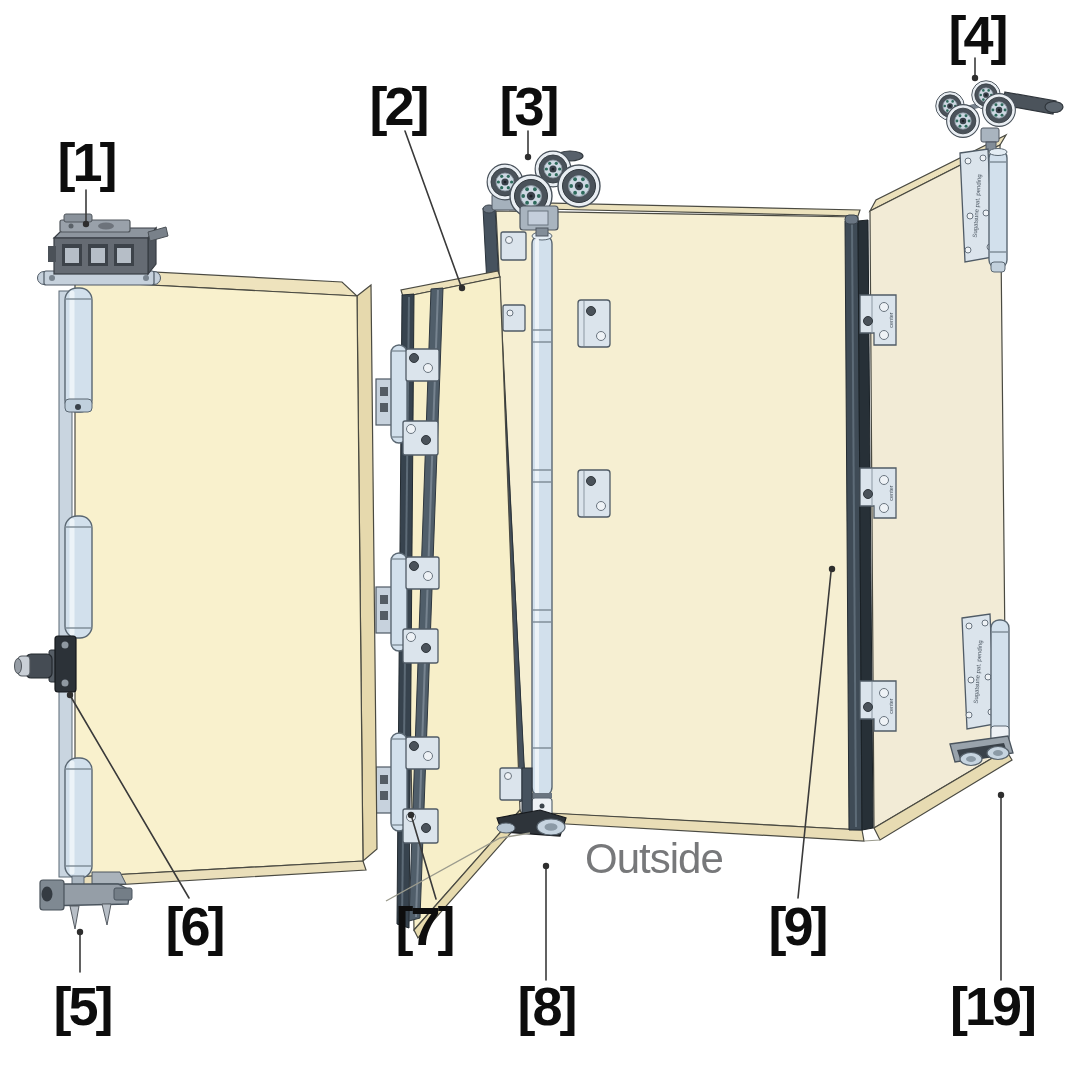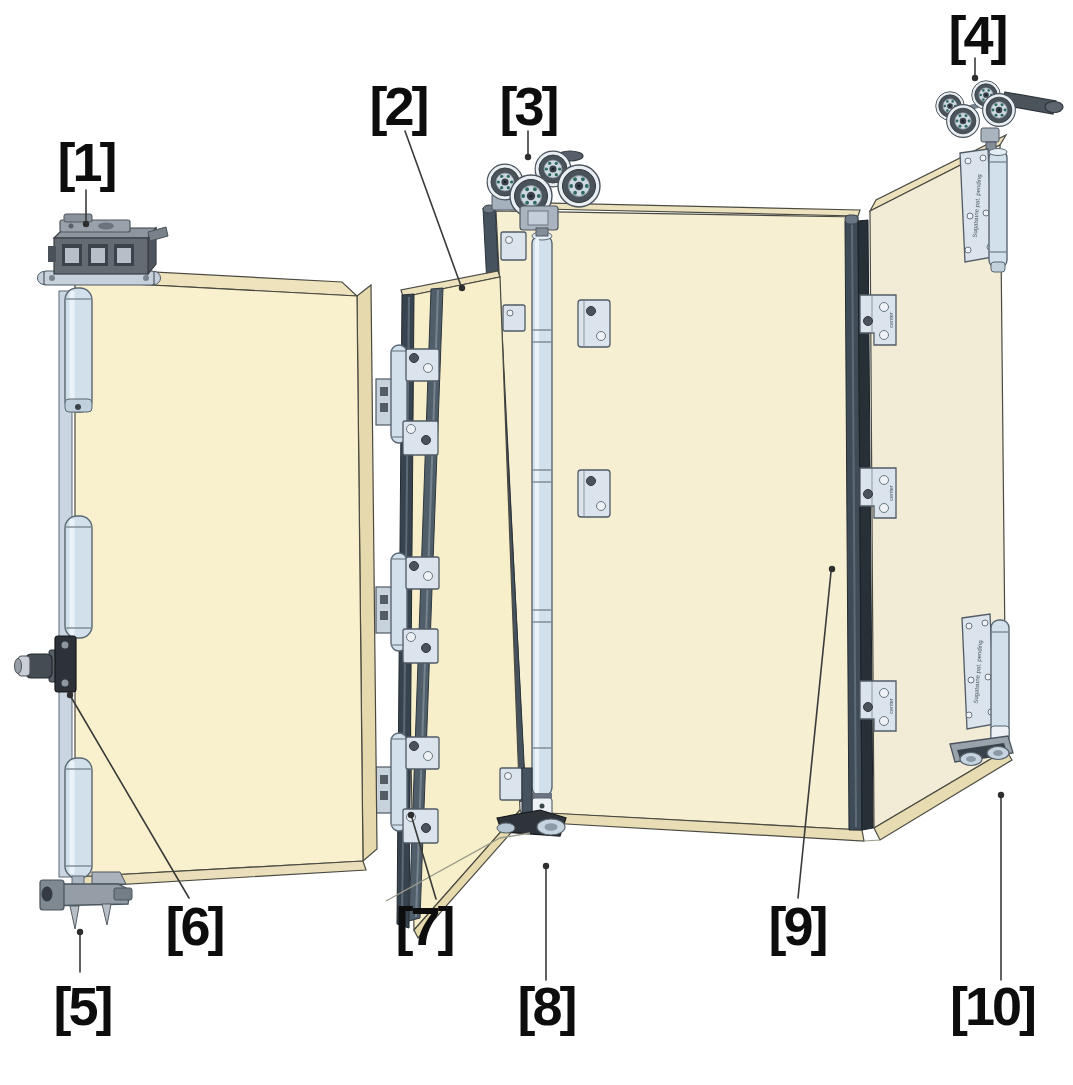--- a/index.html
+++ b/index.html
@@ -344,15 +344,16 @@
 
   <div class="callout" style="left:86px;top:162px">[1]</div>
   <div class="callout" style="left:398px;top:106px">[2]</div>
   <div class="callout" style="left:528px;top:106px">[3]</div>
   <div class="callout" style="left:977px;top:35px">[4]</div>
   <div class="callout" style="left:82px;top:1006px">[5]</div>
   <div class="callout" style="left:194px;top:926px">[6]</div>
   <div class="callout" style="left:424px;top:926px">[7]</div>
   <div class="callout" style="left:546px;top:1006px">[8]</div>
   <div class="callout" style="left:797px;top:926px">[9]</div>
-  <div class="callout" style="left:992px;top:1006px">[10]</div>
-
+  <div class="callout" style="left:992px;top:1006px">[19]</div>
+
+  <div class="outside" style="left:585px;top:838px">Outside</div>
 </div>
 
 </body></html>

